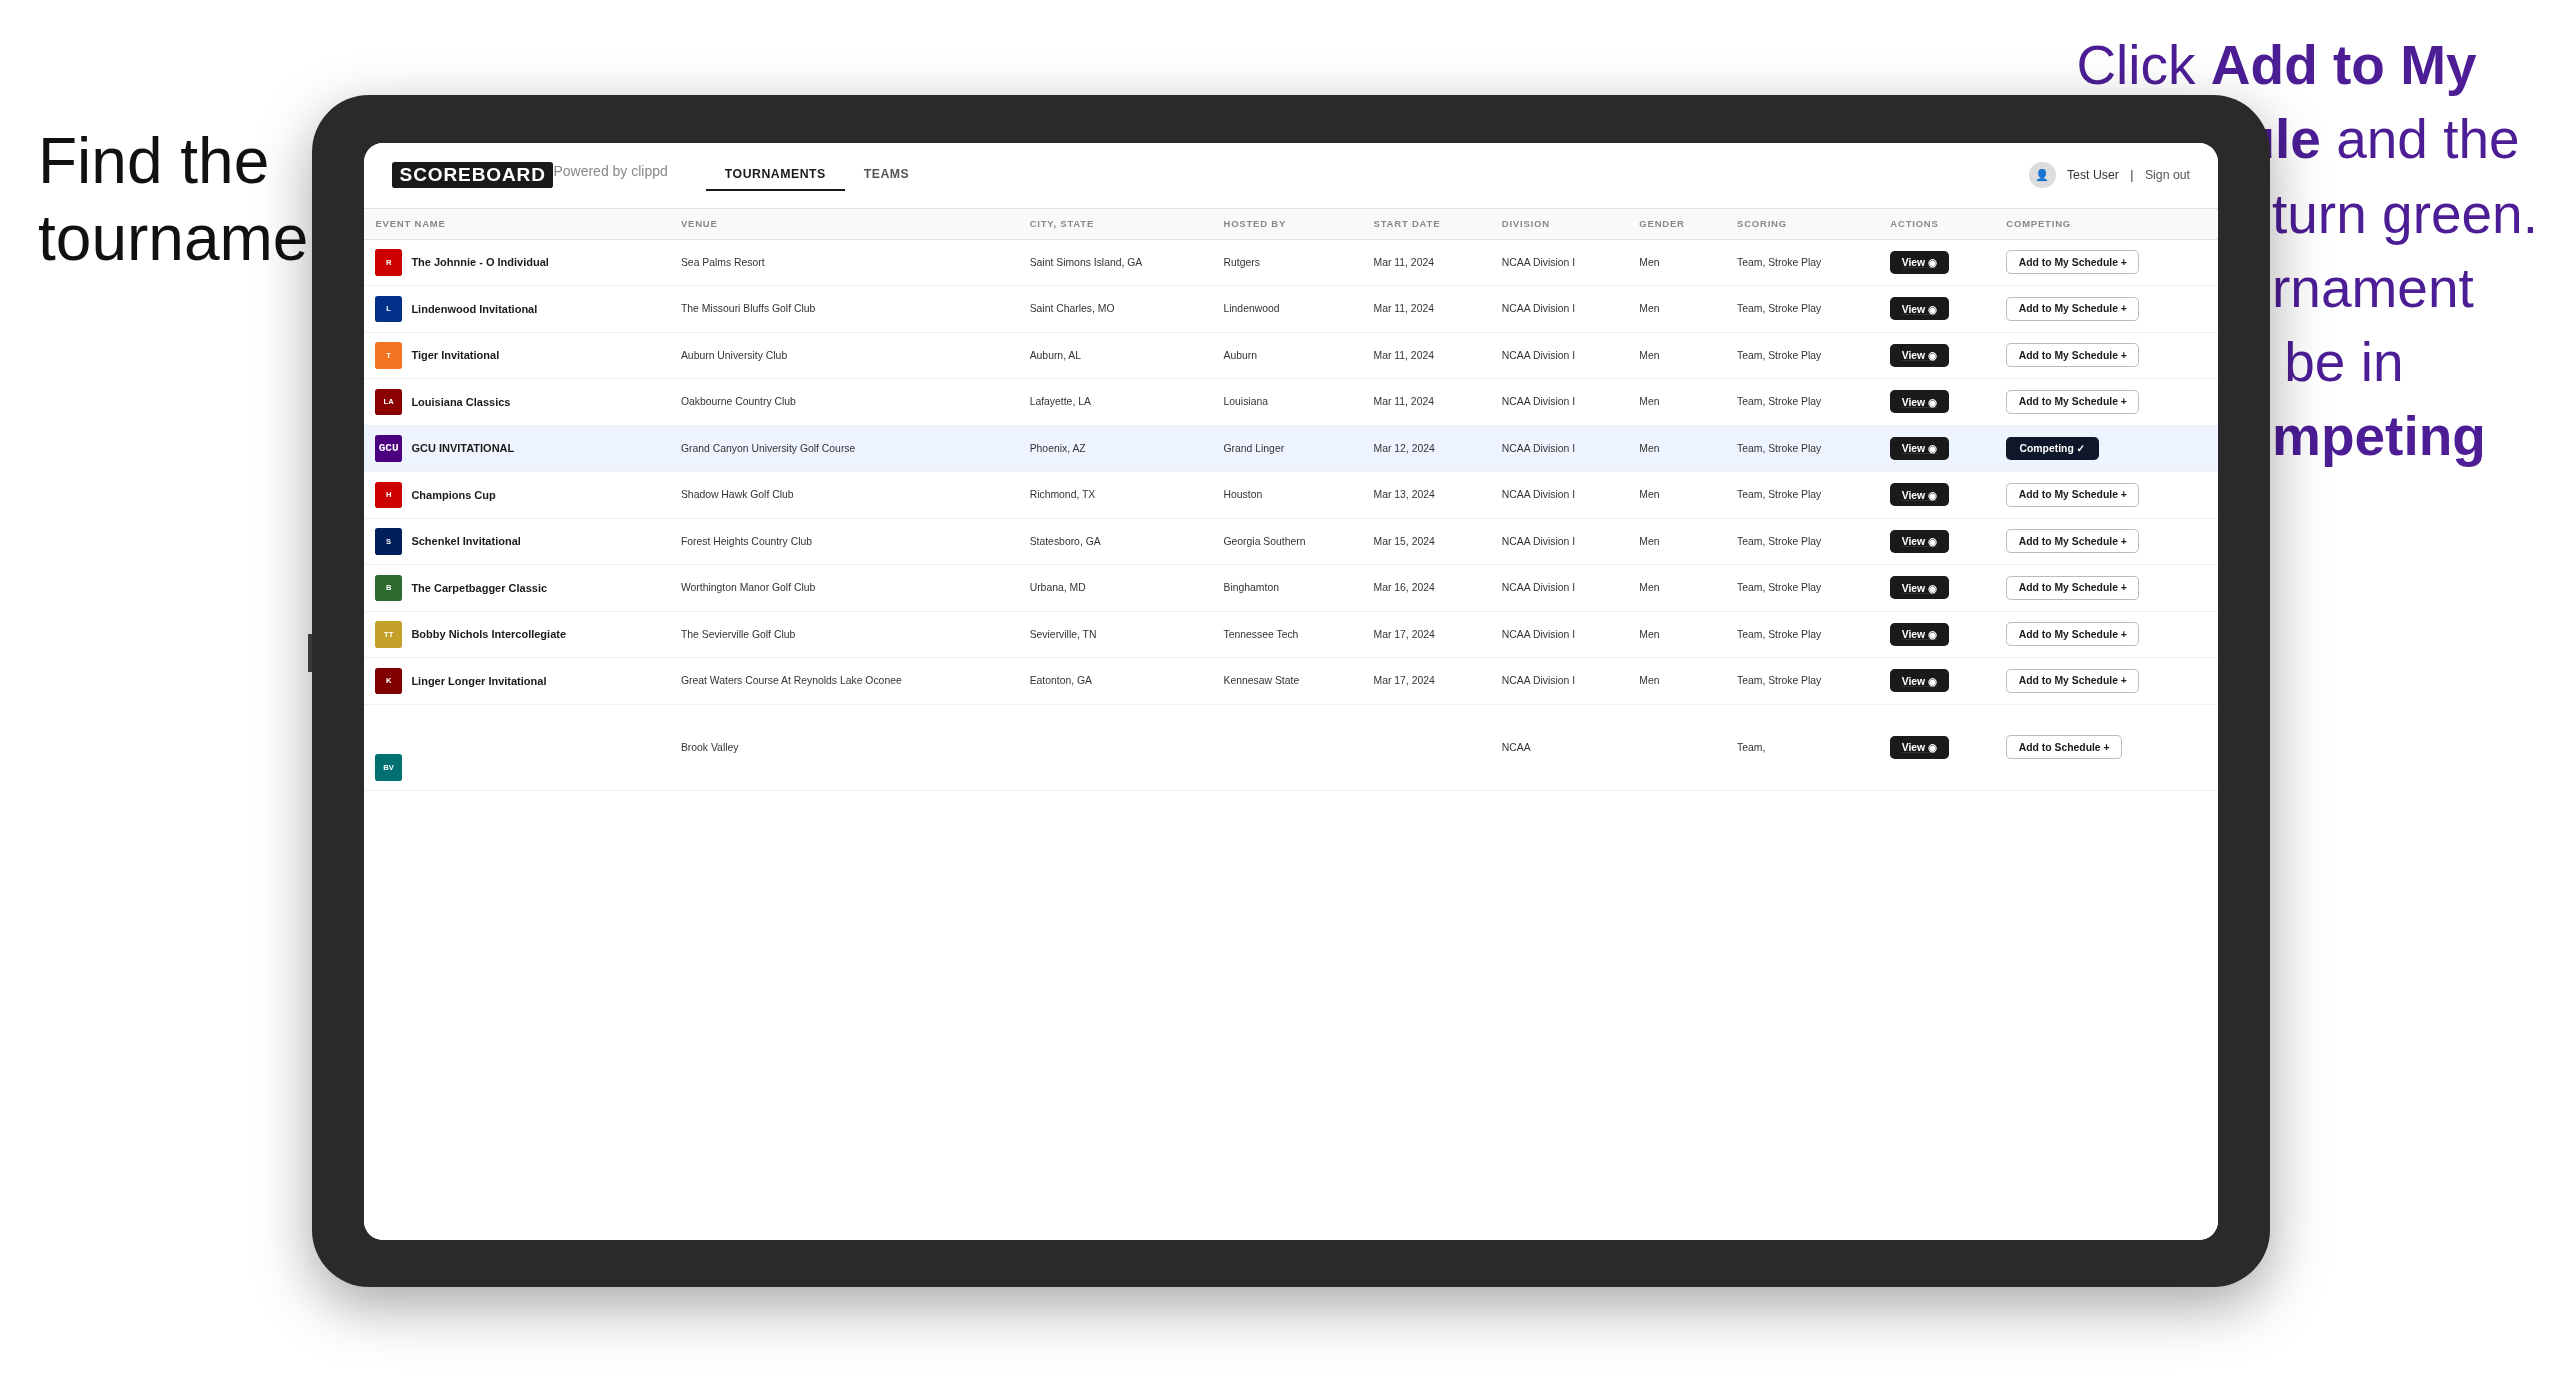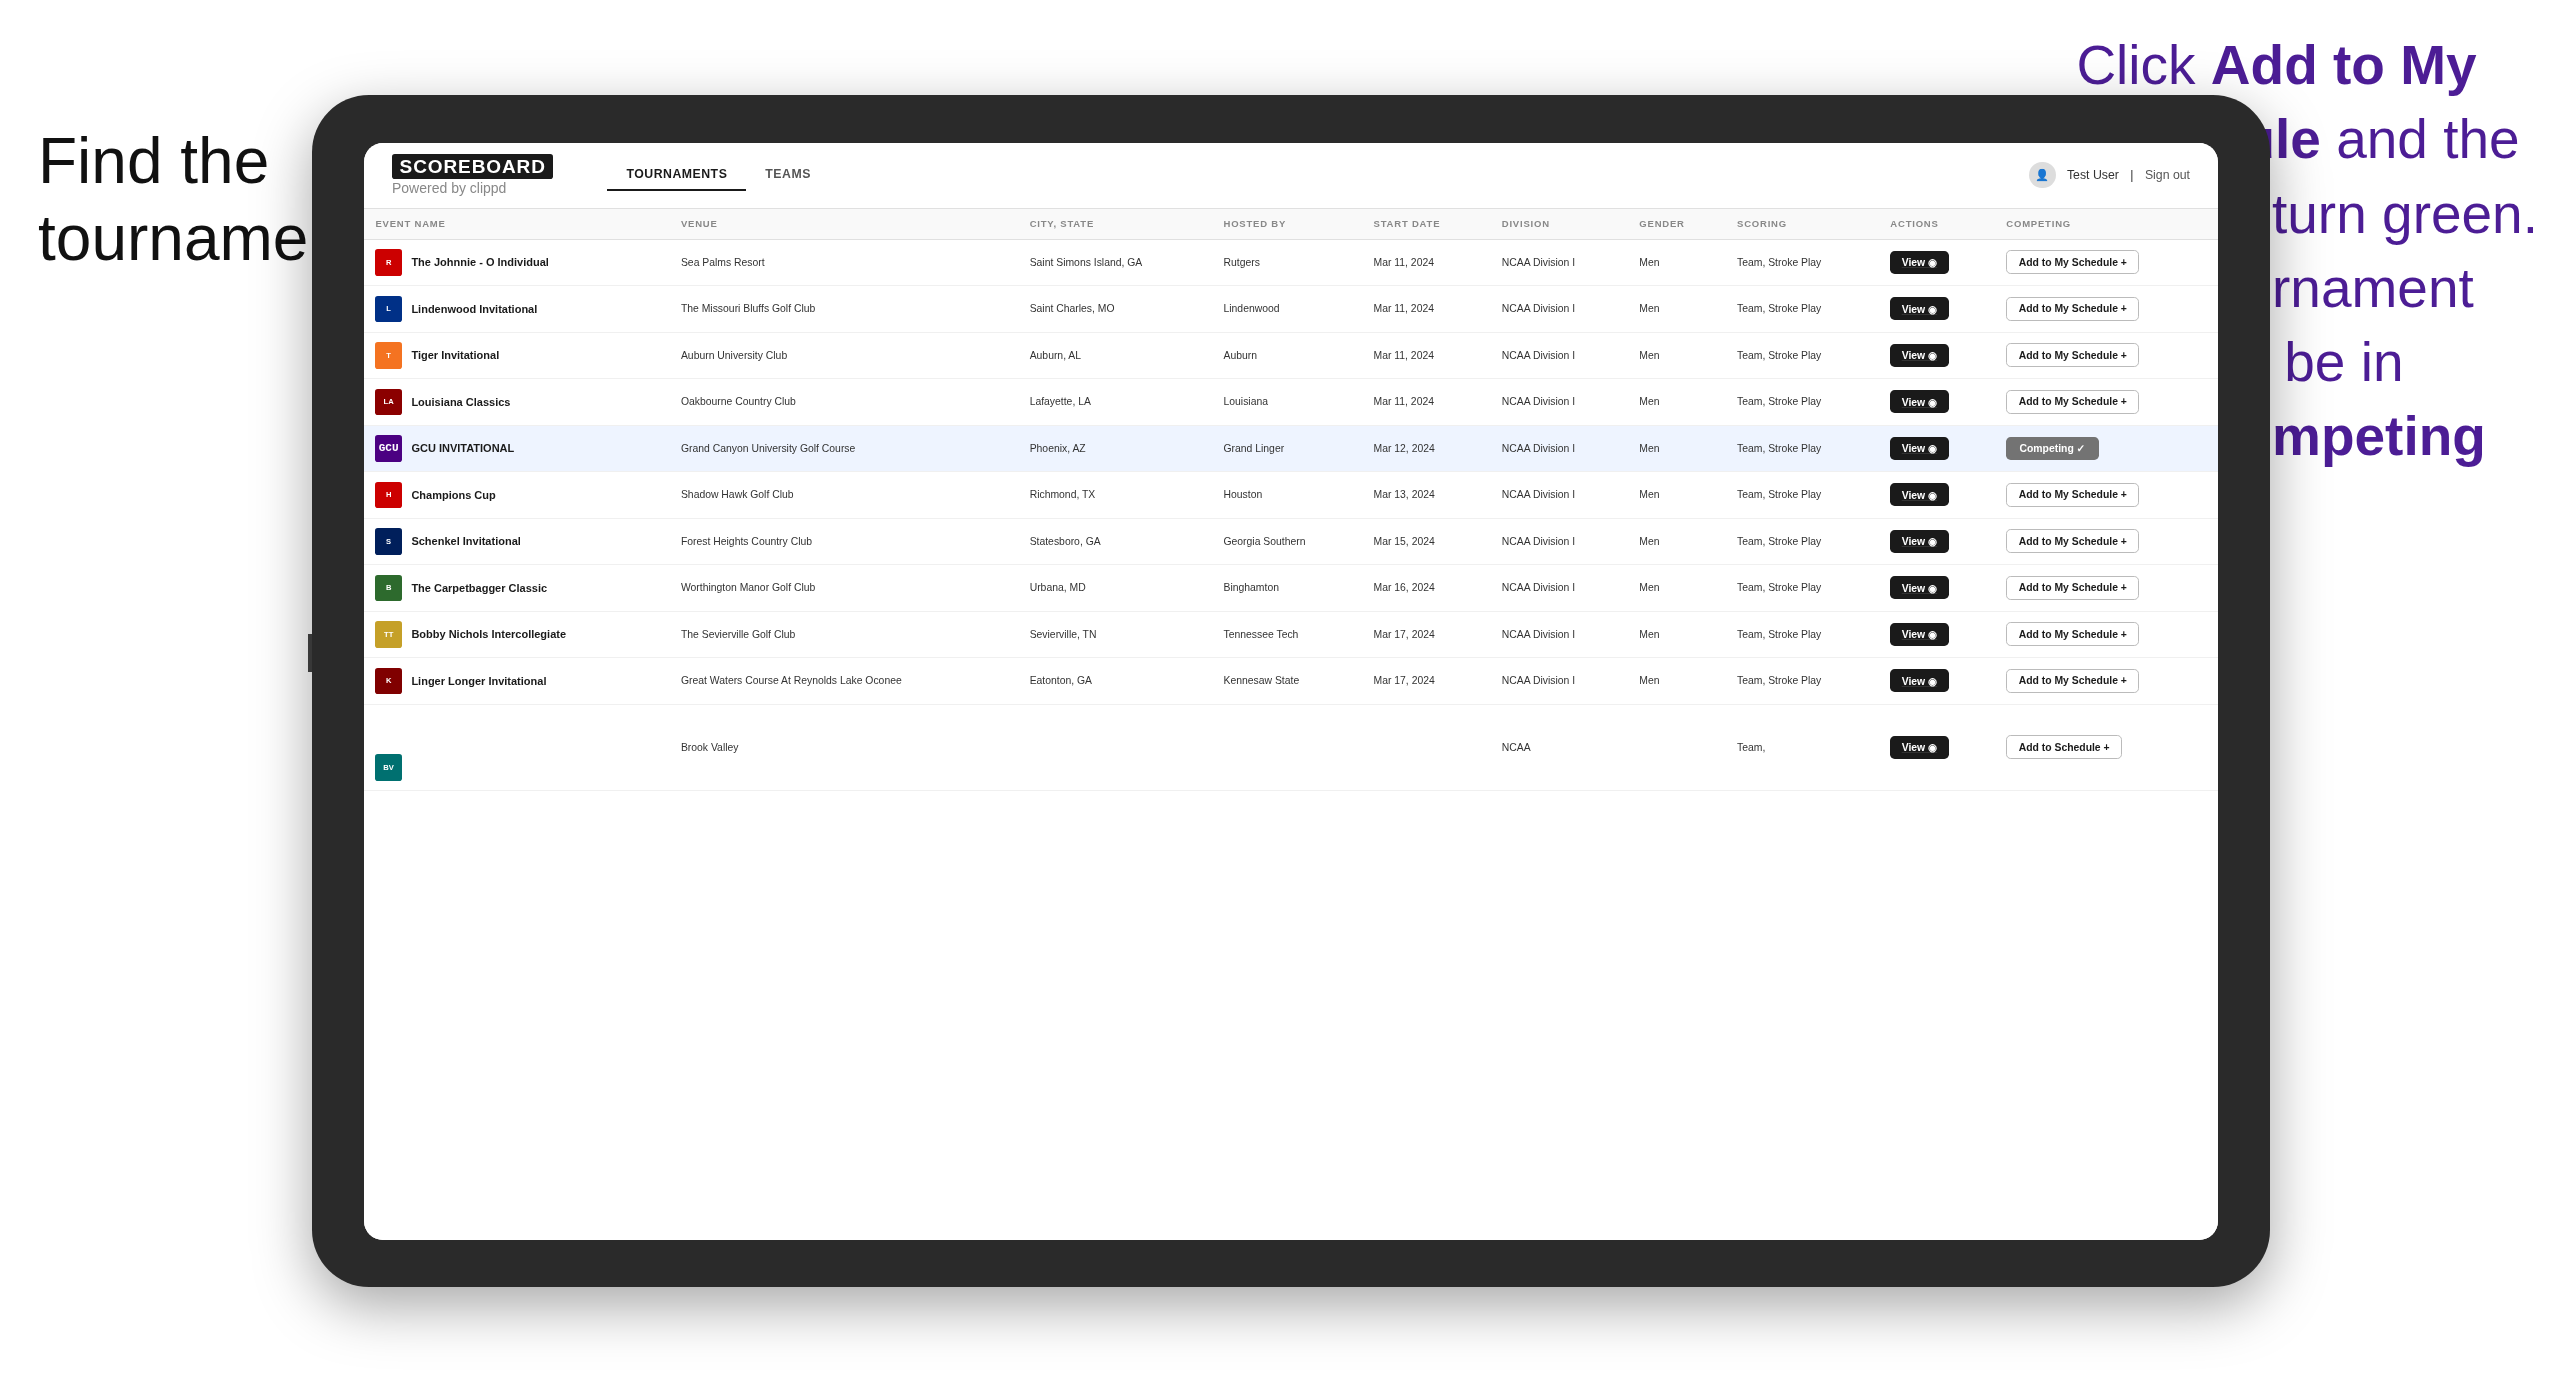--- a/index.html
+++ b/index.html
@@ -88,23 +88,23 @@
       border-bottom: 0.9px solid #e0e0e0;
       padding: 0 28px;
       display: flex;
       align-items: center;
       height: 66px;
       flex-shrink: 0;
     }
 
     .logo-area {
       display: flex;
-      flex-direction: column;
+      flex-direction: row;
       align-items: flex-start;
-      margin-right: 54px;
+      margin-right: 38px;
     }
 
     .logo-text {
       font-size: 19px;
       font-weight: 900;
       color: #1a1a1a;
       letter-spacing: 0.9px;
       background: #1a1a1a;
       color: white;
       padding: 1.9px 7.6px;
@@ -262,21 +262,21 @@
       font-size: 10.4px;
       font-weight: 600;
       cursor: pointer;
       white-space: nowrap;
     }
 
     .competing-btn {
       display: inline-flex;
       align-items: center;
       gap: 5.7px;
-      background: #737373;
+      background: #0f172a;
       color: #fff;
       border: none;
       border-radius: 4.7px;
       padding: 5.7px 13.2px;
       font-size: 10.4px;
       font-weight: 700;
       cursor: pointer;
       white-space: nowrap;
     }
 

